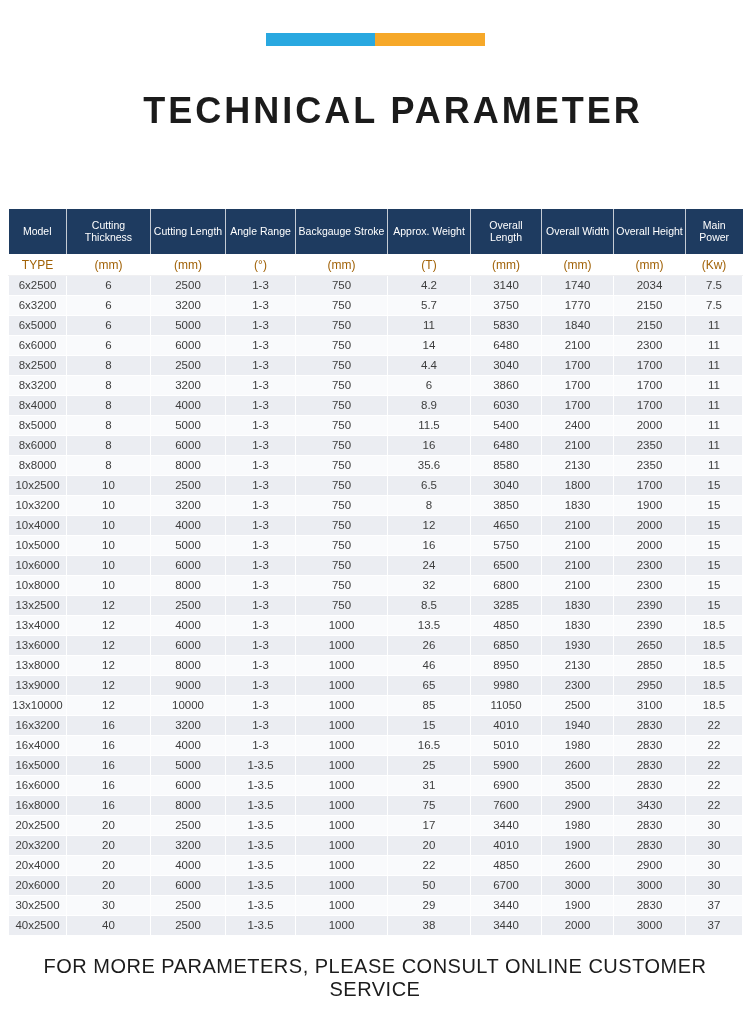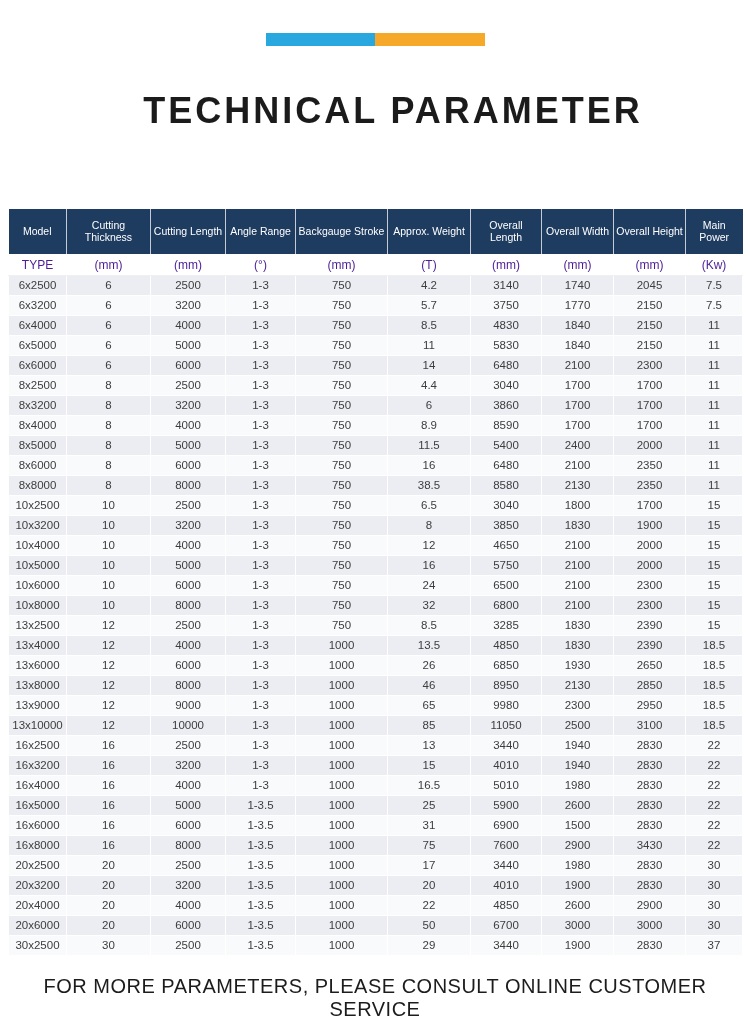--- a/index.html
+++ b/index.html
@@ -42,21 +42,21 @@
     font-size:10.5px;
     height:45px;
     border-right:1px solid #c5cbd4;
     padding:0 2px;
     text-align:center;
     line-height:1.1;
   }
   thead th:last-child{border-right:none;}
   tr.units-row td{
     background:#ffffff;
-    color:#4c1d95;
+    color:#a16207;
     font-size:12px;
     height:21px;
     text-align:center;
     border-bottom:1px solid #f0f0f2;
     padding:0;
   }
   tbody td{
     font-size:11.5px;
     color:#3d3d3d;
     height:19px;
@@ -129,48 +129,36 @@
     <tbody id="table-body">
         <tr>
           <td>6x2500</td>
           <td>6</td>
           <td>2500</td>
           <td>1-3</td>
           <td>750</td>
           <td>4.2</td>
           <td>3140</td>
           <td>1740</td>
-          <td>2045</td>
+          <td>2034</td>
           <td>7.5</td>
         </tr>
         <tr>
           <td>6x3200</td>
           <td>6</td>
           <td>3200</td>
           <td>1-3</td>
           <td>750</td>
           <td>5.7</td>
           <td>3750</td>
           <td>1770</td>
           <td>2150</td>
           <td>7.5</td>
         </tr>
         <tr>
-          <td>6x4000</td>
-          <td>6</td>
-          <td>4000</td>
-          <td>1-3</td>
-          <td>750</td>
-          <td>8.5</td>
-          <td>4830</td>
-          <td>1840</td>
-          <td>2150</td>
-          <td>11</td>
-        </tr>
-        <tr>
           <td>6x5000</td>
           <td>6</td>
           <td>5000</td>
           <td>1-3</td>
           <td>750</td>
           <td>11</td>
           <td>5830</td>
           <td>1840</td>
           <td>2150</td>
           <td>11</td>
@@ -211,21 +199,21 @@
           <td>1700</td>
           <td>11</td>
         </tr>
         <tr>
           <td>8x4000</td>
           <td>8</td>
           <td>4000</td>
           <td>1-3</td>
           <td>750</td>
           <td>8.9</td>
-          <td>8590</td>
+          <td>6030</td>
           <td>1700</td>
           <td>1700</td>
           <td>11</td>
         </tr>
         <tr>
           <td>8x5000</td>
           <td>8</td>
           <td>5000</td>
           <td>1-3</td>
           <td>750</td>
@@ -246,21 +234,21 @@
           <td>2100</td>
           <td>2350</td>
           <td>11</td>
         </tr>
         <tr>
           <td>8x8000</td>
           <td>8</td>
           <td>8000</td>
           <td>1-3</td>
           <td>750</td>
-          <td>38.5</td>
+          <td>35.6</td>
           <td>8580</td>
           <td>2130</td>
           <td>2350</td>
           <td>11</td>
         </tr>
         <tr>
           <td>10x2500</td>
           <td>10</td>
           <td>2500</td>
           <td>1-3</td>
@@ -397,32 +385,20 @@
           <td>10000</td>
           <td>1-3</td>
           <td>1000</td>
           <td>85</td>
           <td>11050</td>
           <td>2500</td>
           <td>3100</td>
           <td>18.5</td>
         </tr>
         <tr>
-          <td>16x2500</td>
-          <td>16</td>
-          <td>2500</td>
-          <td>1-3</td>
-          <td>1000</td>
-          <td>13</td>
-          <td>3440</td>
-          <td>1940</td>
-          <td>2830</td>
-          <td>22</td>
-        </tr>
-        <tr>
           <td>16x3200</td>
           <td>16</td>
           <td>3200</td>
           <td>1-3</td>
           <td>1000</td>
           <td>15</td>
           <td>4010</td>
           <td>1940</td>
           <td>2830</td>
           <td>22</td>
@@ -452,21 +428,21 @@
           <td>22</td>
         </tr>
         <tr>
           <td>16x6000</td>
           <td>16</td>
           <td>6000</td>
           <td>1-3.5</td>
           <td>1000</td>
           <td>31</td>
           <td>6900</td>
-          <td>1500</td>
+          <td>3500</td>
           <td>2830</td>
           <td>22</td>
         </tr>
         <tr>
           <td>16x8000</td>
           <td>16</td>
           <td>8000</td>
           <td>1-3.5</td>
           <td>1000</td>
           <td>75</td>
@@ -526,19 +502,31 @@
         <tr>
           <td>30x2500</td>
           <td>30</td>
           <td>2500</td>
           <td>1-3.5</td>
           <td>1000</td>
           <td>29</td>
           <td>3440</td>
           <td>1900</td>
           <td>2830</td>
+          <td>37</td>
+        </tr>
+        <tr>
+          <td>40x2500</td>
+          <td>40</td>
+          <td>2500</td>
+          <td>1-3.5</td>
+          <td>1000</td>
+          <td>38</td>
+          <td>3440</td>
+          <td>2000</td>
+          <td>3000</td>
           <td>37</td>
         </tr>
       </tbody>
   </table>
 </div>
 
 <div class="footer-note">FOR MORE PARAMETERS, PLEASE CONSULT ONLINE CUSTOMER SERVICE</div>
 
 </body></html>

